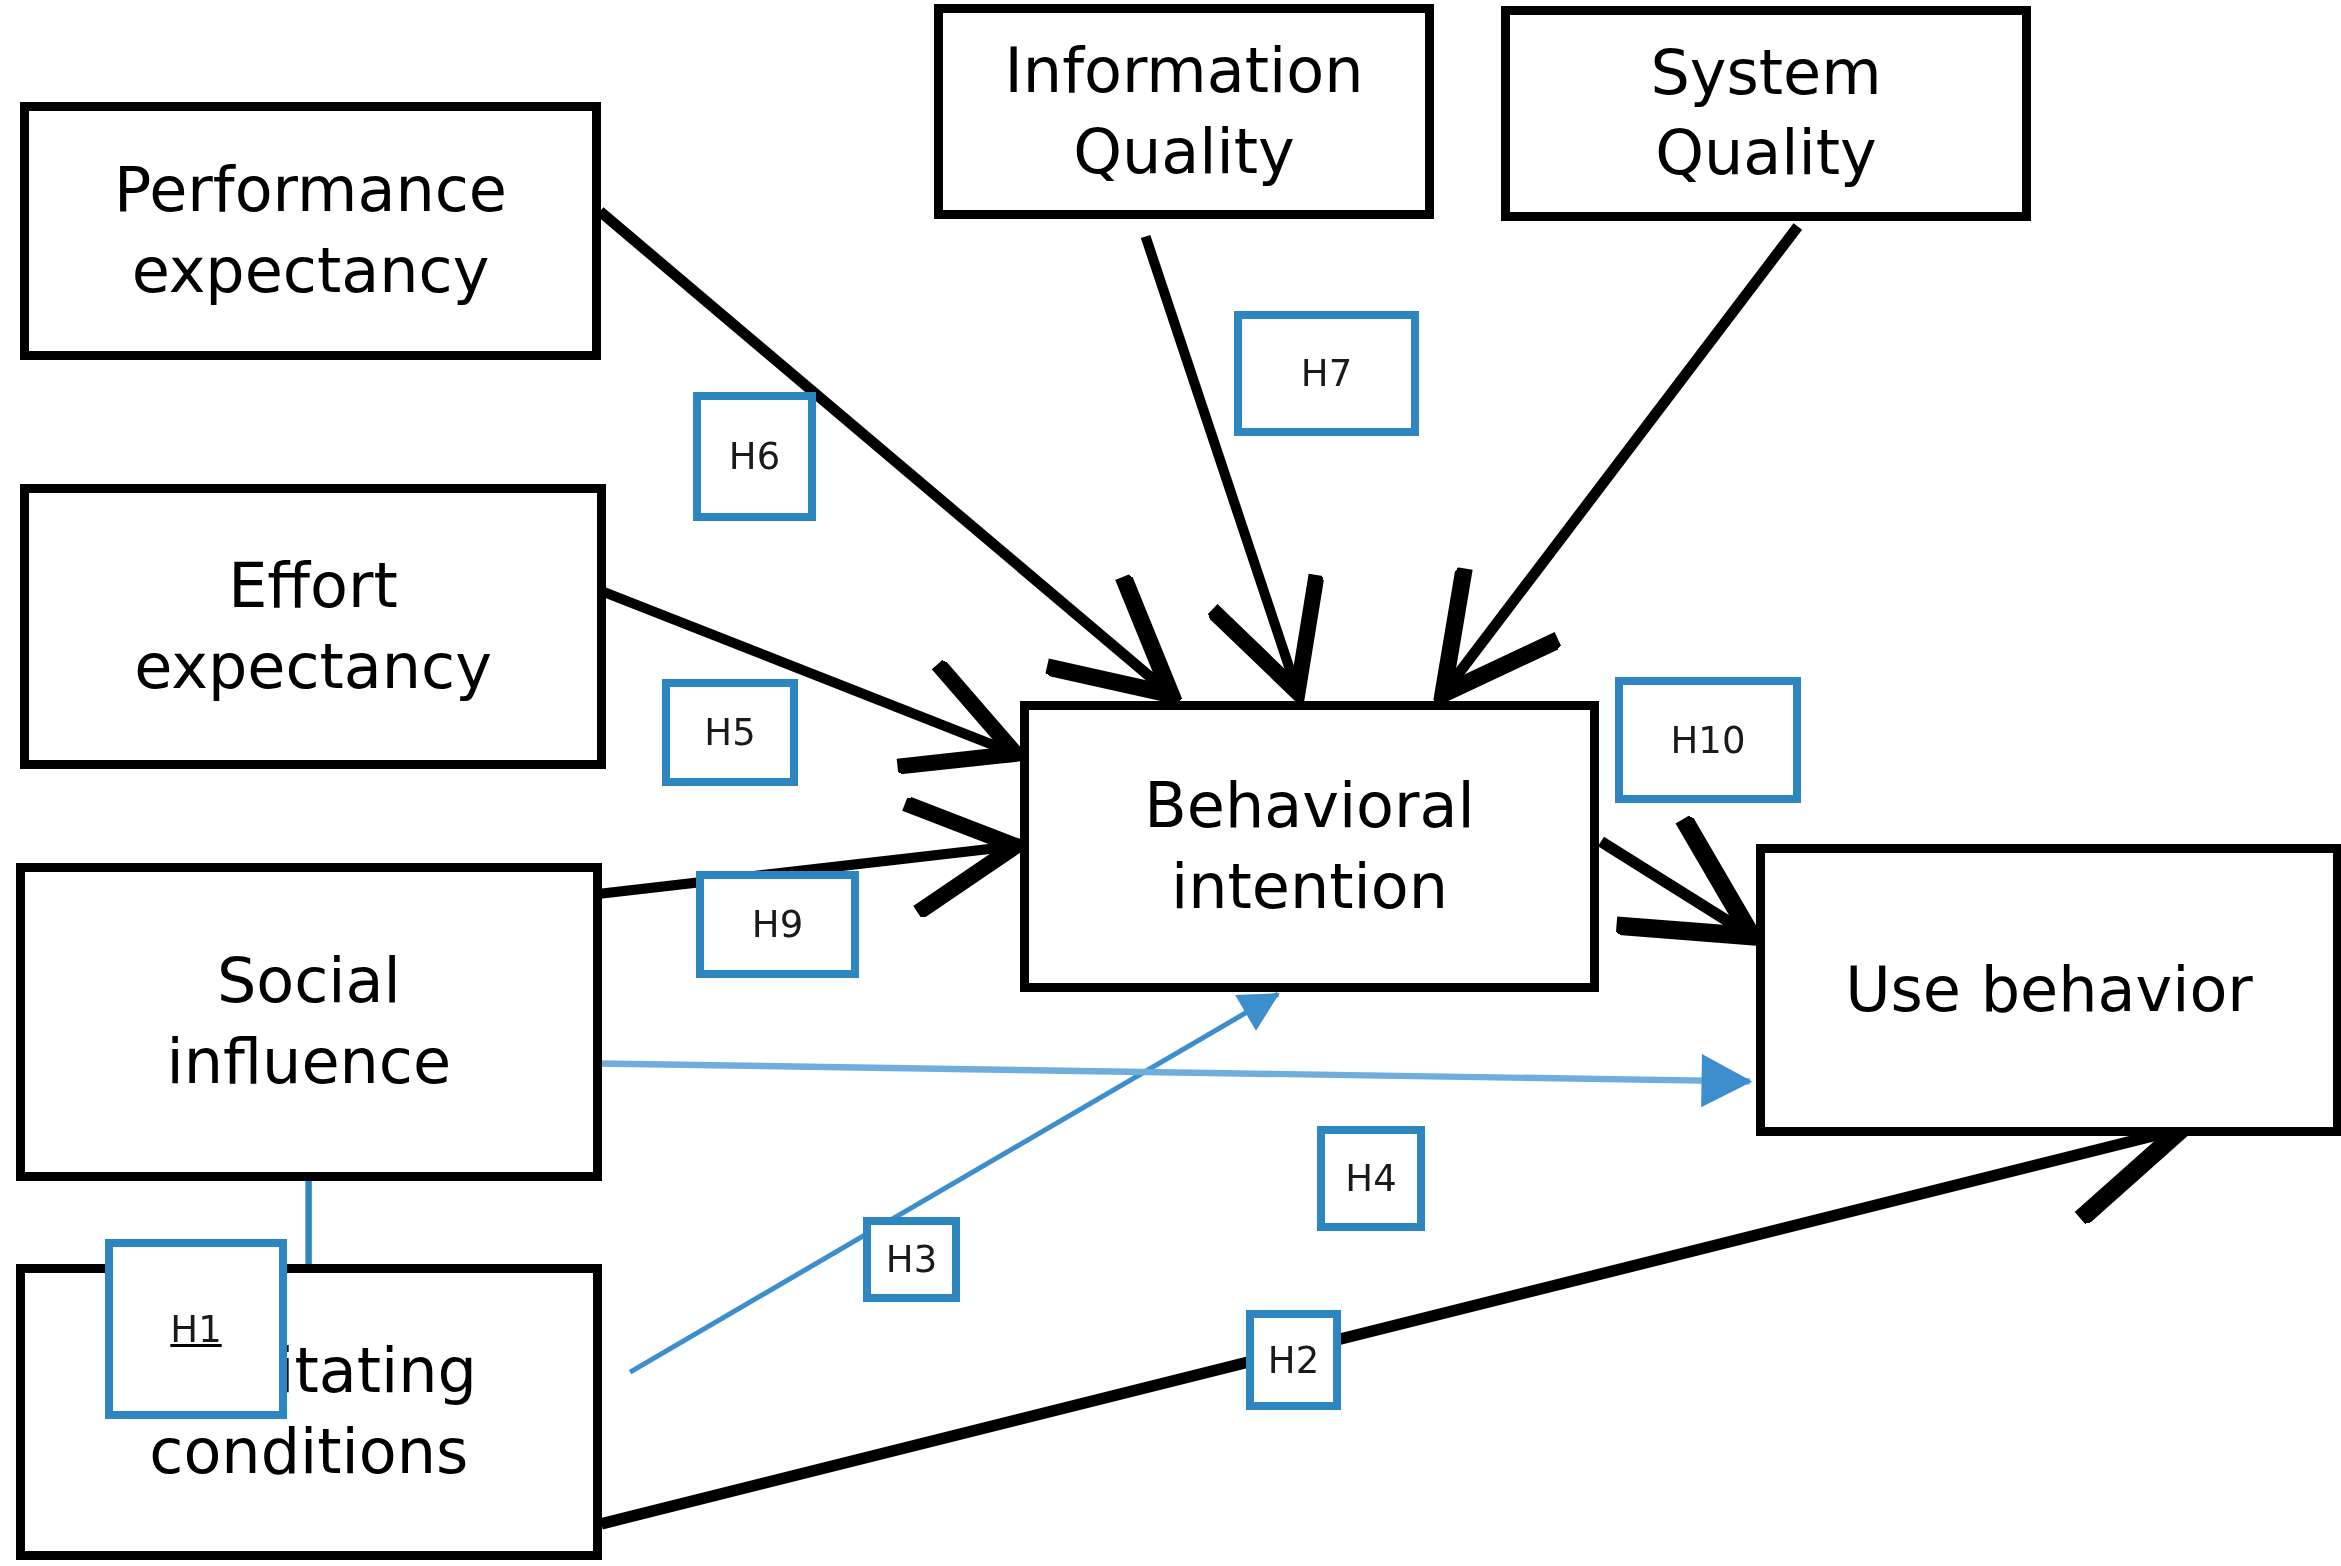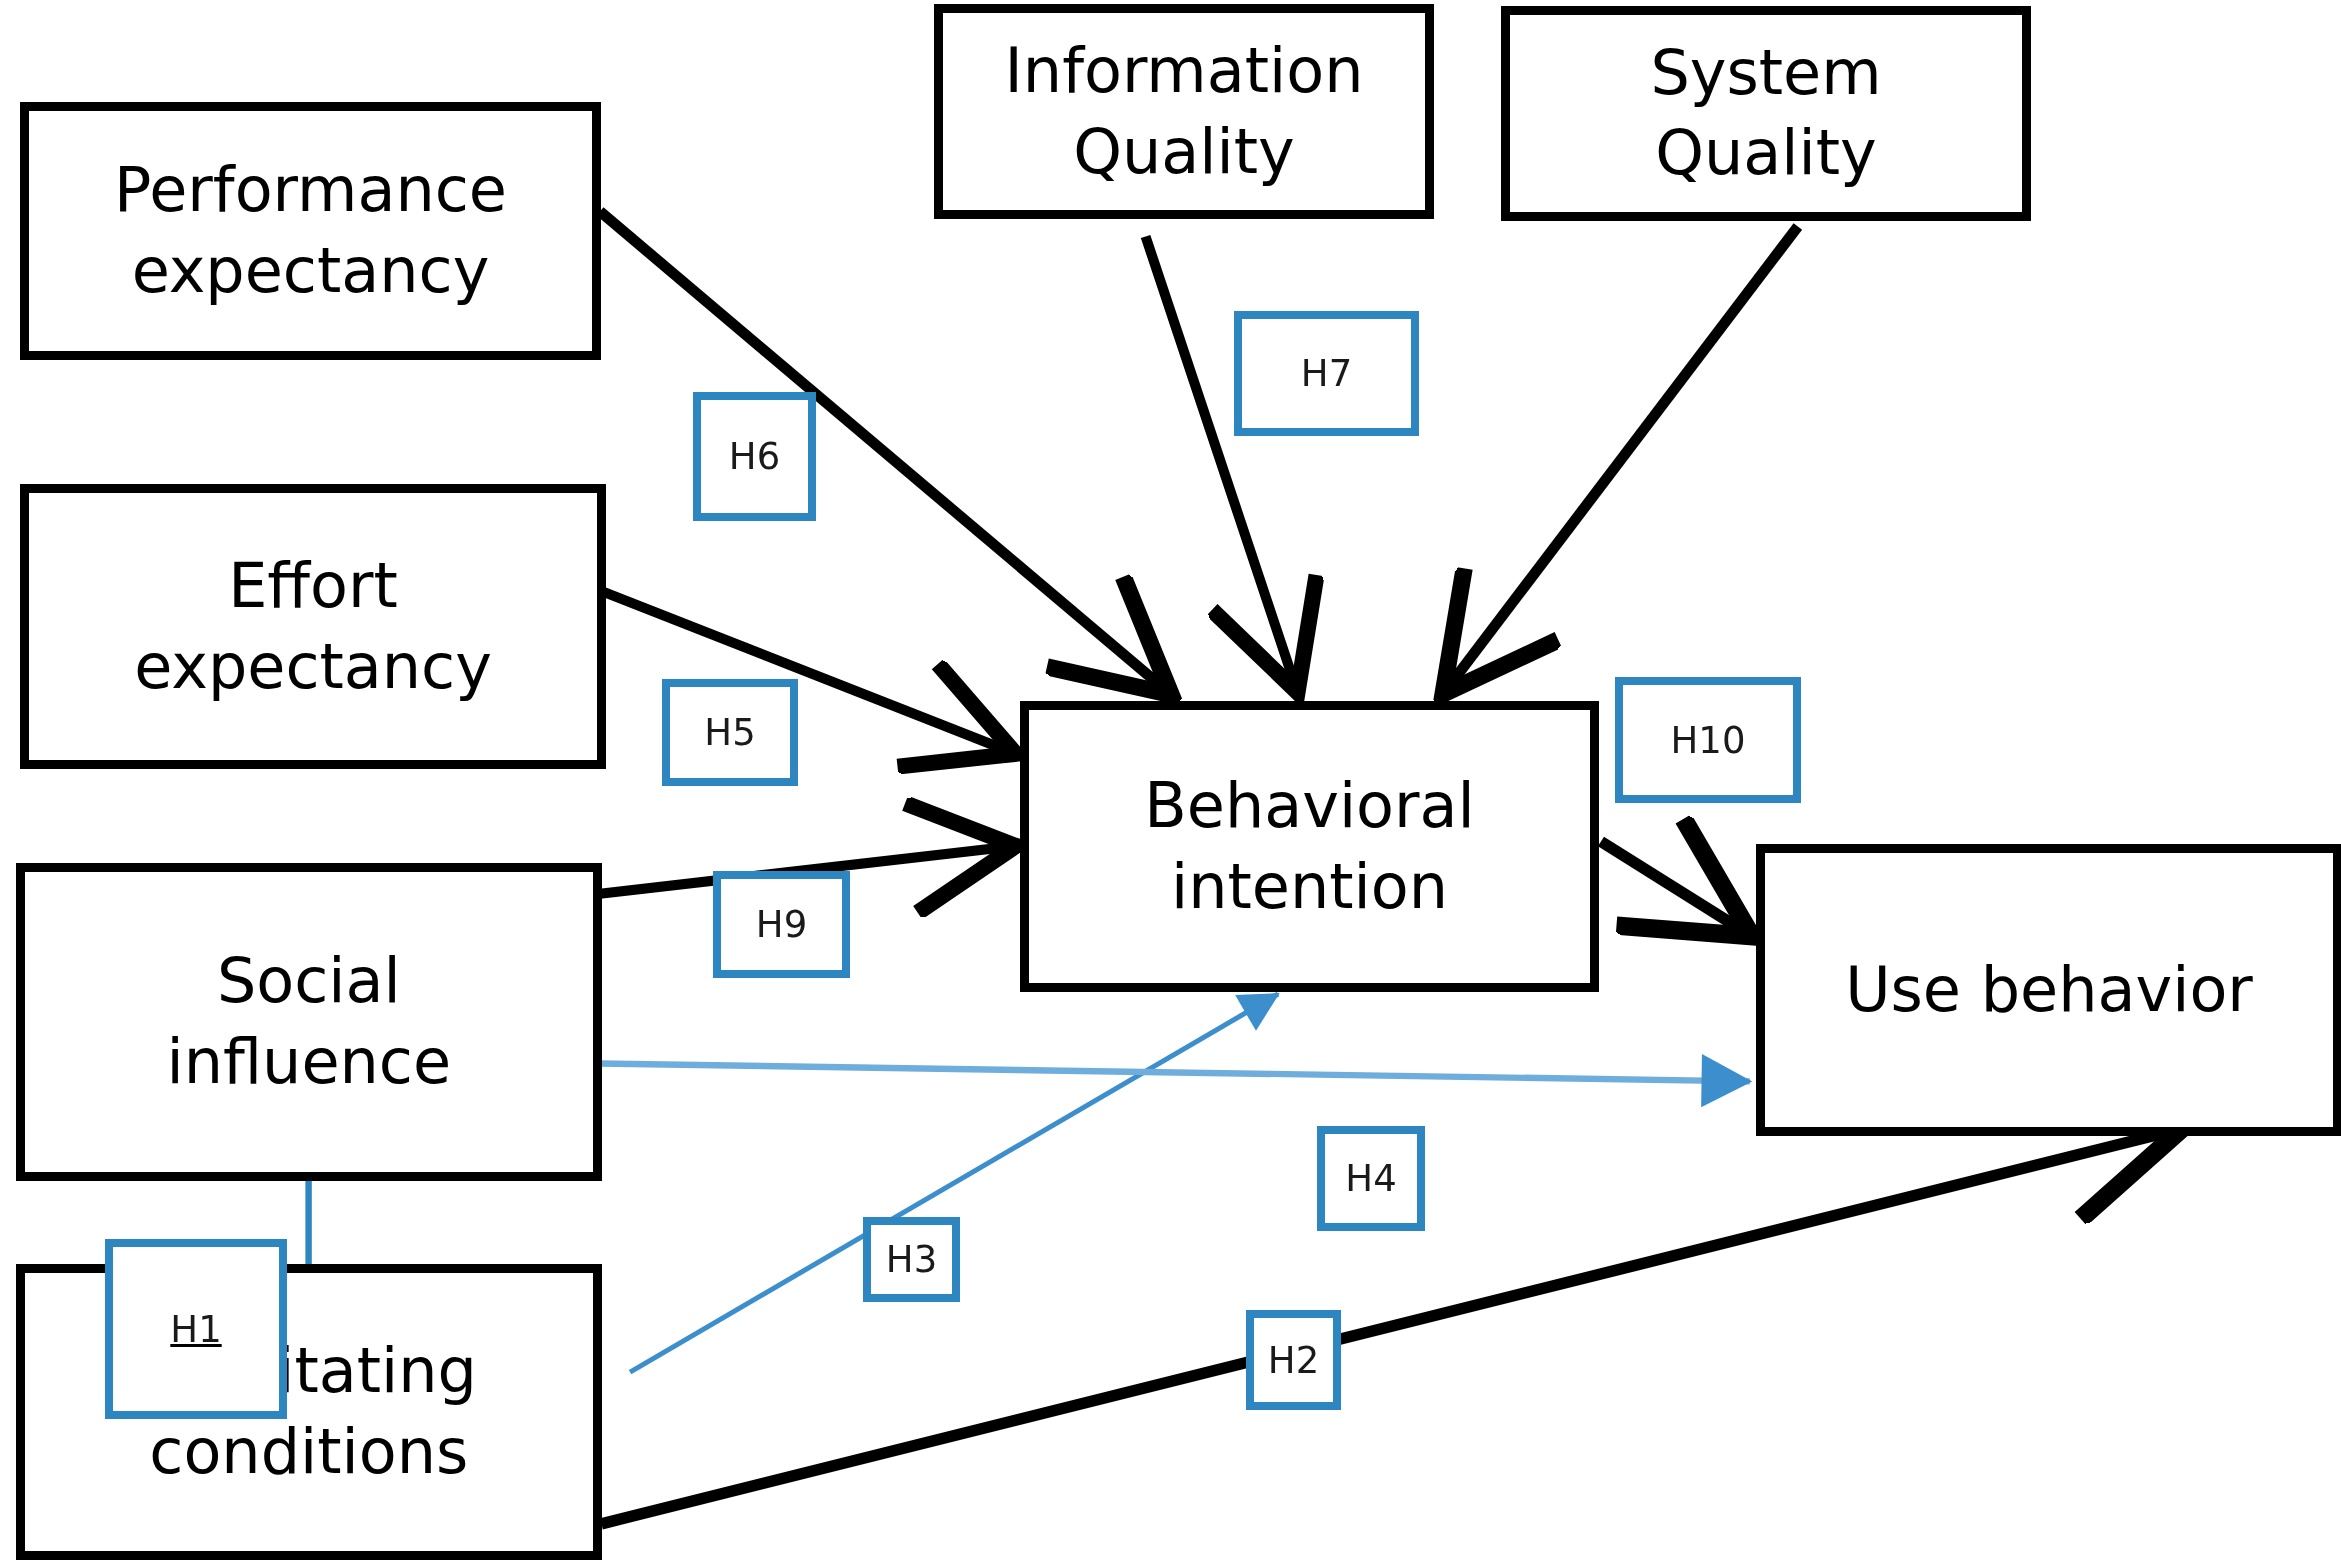--- a/index.html
+++ b/index.html
@@ -161,21 +161,21 @@
 
   <div class="hyp-box" style="left:693px; top:392px; width:123px; height:129px;">
     <span class="hyp-label">H6</span>
   </div>
 
   <div class="hyp-box" style="left:1234px; top:311px; width:185px; height:125px;">
     <span class="hyp-label">H7</span>
   </div>
 
 
-  <div class="hyp-box" style="left:713px; top:871px; width:137px; height:107px;">
+  <div class="hyp-box" style="left:696px; top:871px; width:163px; height:107px;">
     <span class="hyp-label">H9</span>
   </div>
 
   <div class="hyp-box" style="left:1615px; top:677px; width:186px; height:126px;">
     <span class="hyp-label">H10</span>
   </div>
 
 </div>
 
 

